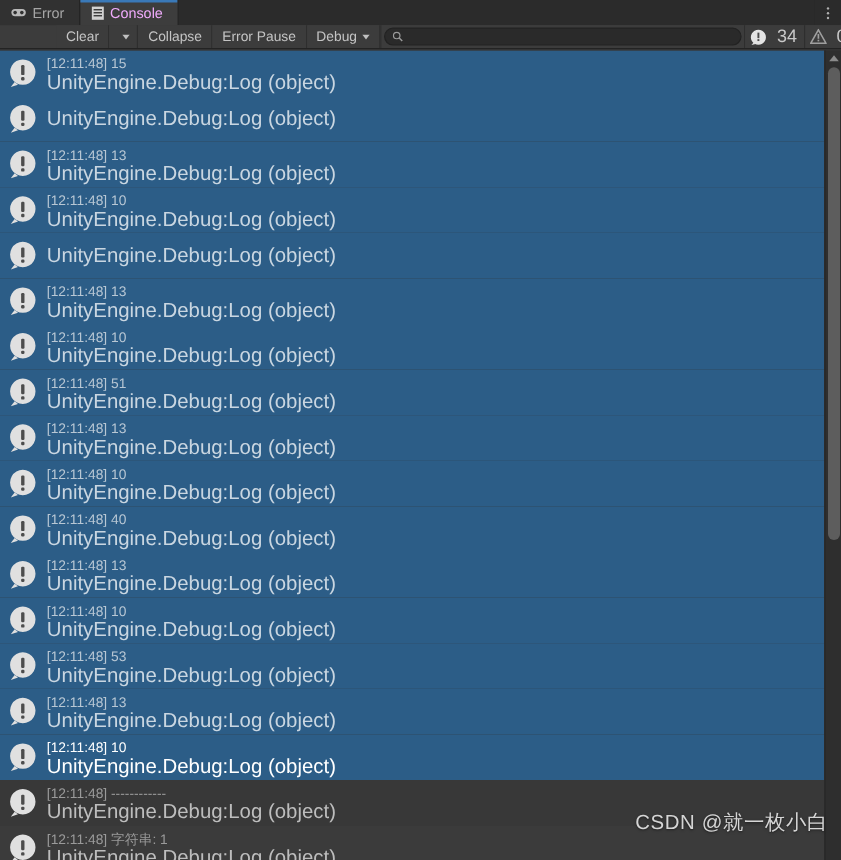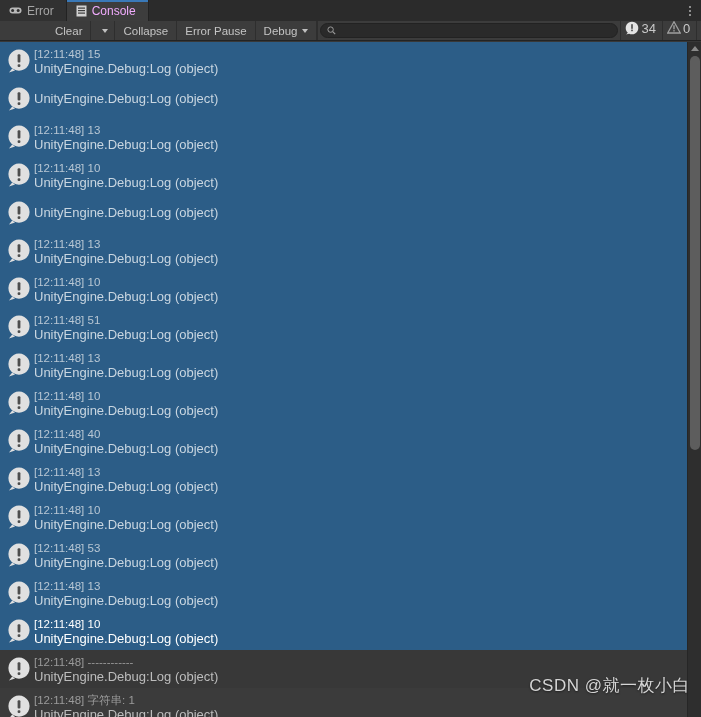--- a/index.html
+++ b/index.html
@@ -63,40 +63,40 @@
     width: 298px; height: 15px; background: #2a2a2a;
     border: 1px solid #222; border-radius: 8px;
     display: flex; align-items: center; padding: 0 6px; gap: 4px;
   }
   .searchbox input {
     flex: 1; background: transparent; border: none; outline: none;
     color: #c8c8c8; font-size: 10.5px; font-family: "Liberation Sans", sans-serif;
   }
   .counters { display: flex; align-items: stretch; background: #3c3c3c; }
   .counter {
-    display: flex; align-items: flex-start; gap: 2px; padding: 0 6px 0 4px;
-    font-size: 13px; color: #c8c8c8; border-left: 1px solid #2e2e2e;
+    display: flex; align-items: center; gap: 8px; padding: 0 6px 0 4px;
+    font-size: 15px; color: #c8c8c8; border-left: 1px solid #2e2e2e;
   }
   .counter:first-child { border-left: none; }
 
   
   .loglist {
     position: absolute; top: 42px; left: 0; width: 687px; height: 675px;
     background: #383838; overflow: hidden;
   }
   .row {
-    height: 38px; display: flex; align-items: center; gap: 2px;
+    height: 38px; display: flex; align-items: center; gap: 7px;
     padding-left: 6px; position: relative;
   }
   .row.sel   { background: #2c5d87; }
   .row.odd   { background: #383838; }
   .row.even  { background: #3b3b3b; }
   .row-text { display: flex; flex-direction: column; justify-content: center; gap: 1px; }
   .line1 { font-size: 11.5px; line-height: 14px; color: #b8c7d4; }
-  .line2 { font-size: 13px; line-height: 14px; color: #c9d6e1; text-align: right; }
+  .line2 { font-size: 17px; line-height: 14px; color: #c9d6e1; text-align: right; }
   .row.sel.focus .line1, .row.sel.focus .line2 { color: #ffffff; }
   .row.odd .line1, .row.even .line1 { color: #9a9a9a; }
   .row.odd .line2, .row.even .line2 { color: #bdbdbd; }
 
   
   .bubble { width: 26px; height: 26px; flex: 0 0 26px; position: relative; }
 
   
   .scrollbar {
     position: absolute; top: 42px; right: 0; width: 14px; height: 675px;

